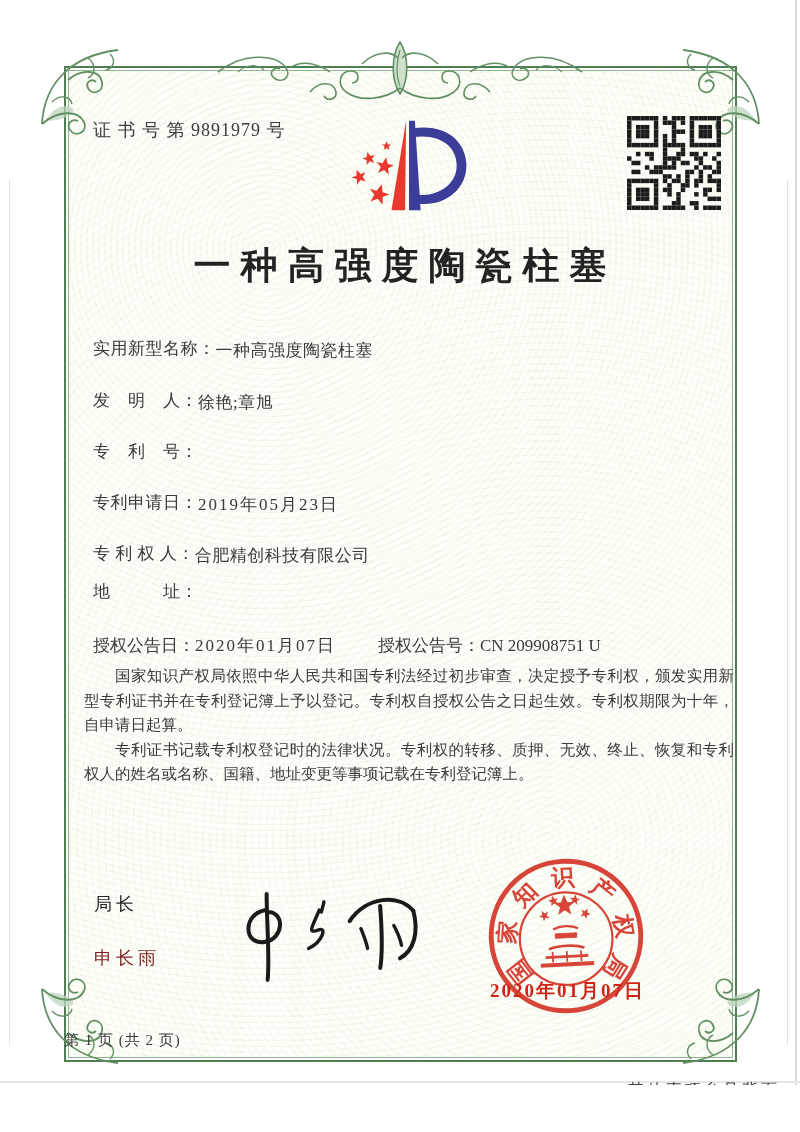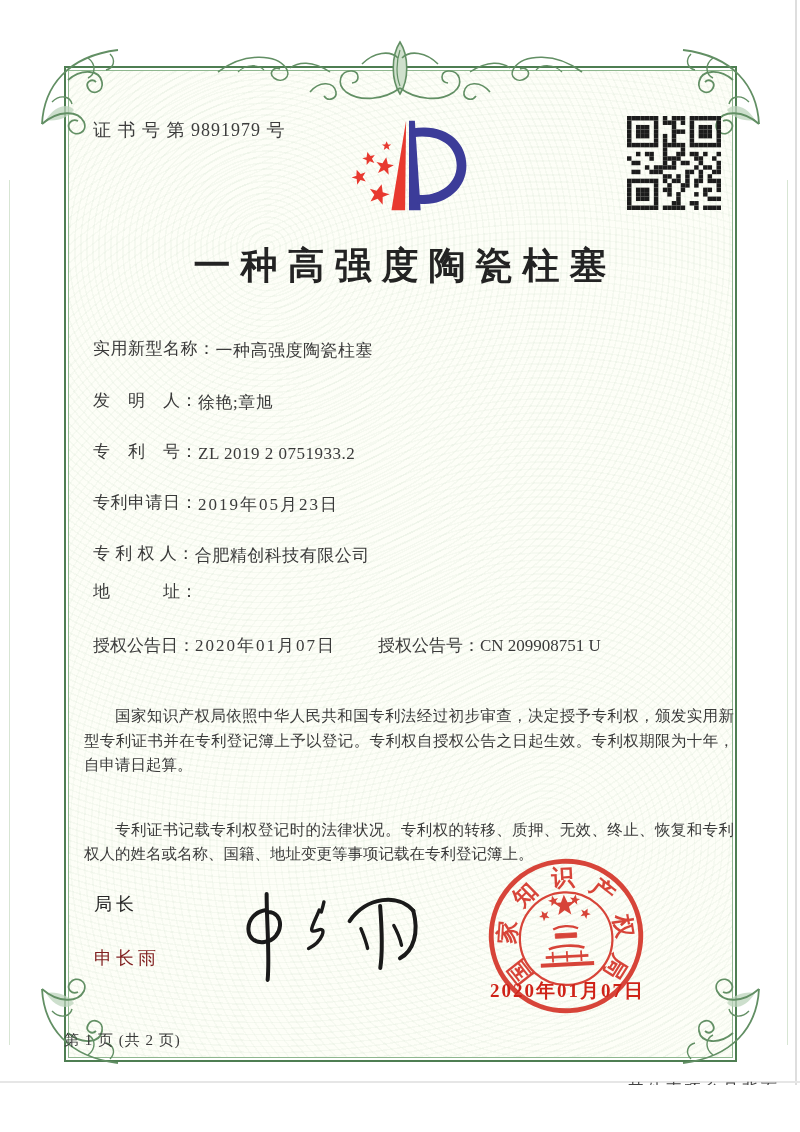--- a/index.html
+++ b/index.html
@@ -37,21 +37,21 @@
   .row .val { flex:1; line-height:28px; }
   .row1 { top:337px; } .row2 { top:389px; } .row3 { top:440px; }
   .row4 { top:491px; } .row5 { top:542px; } .row6 { top:580px; }
   .row-grant { position:absolute; top:634px; left:0; width:800px; font-size:17px; color:#3a3a3a; }
   .grant-date { position:absolute; left:93px; white-space:pre; }
   .grant-no   { position:absolute; left:378px; white-space:pre; }
   .date-sp { letter-spacing:2px; }
 
   .paras { position:absolute; left:84px; top:664px; width:650px;
            font-size:15.5px; line-height:24.5px; color:#3b3b3b; text-align:justify; }
-  .paras p { text-indent:2em;margin-top:40px; }
+  .paras p { text-indent:2em; }
 
   .signer-title { position:absolute; left:94px; top:892px; font-size:18px; font-weight:500;
                   letter-spacing:4px; color:#262626; }
   .signer-name  { position:absolute; left:94px; top:946px; font-size:18px; font-weight:500;
                   letter-spacing:4px; color:#7f1d1d; }
   .signature { position:absolute; left:222px; top:880px; width:200px; height:104px; transform:rotate(-2deg); }
 
   .seal { position:absolute; left:477px; top:847px; width:178px; height:178px;
           transform:rotate(-3deg); opacity:0.93; }
   .seal-ring-text text { font-size:26px; font-weight:700; fill:#d5372b;
@@ -372,21 +372,20 @@
   <div class="row row2">
     <span class="lab">发　明　人：</span>
     <span class="val">徐艳;章旭</span>
   </div>
   <div class="row row1">
     <span class="lab">实用新型名称：</span>
     <span class="val">一种高强度陶瓷柱塞</span>
   </div>
   <div class="row row3">
     <span class="lab">专　利　号：</span>
-    <span class="val">ZL 2019 2 0751933.2</span>
   </div>
   <div class="row row4">
     <span class="lab">专利申请日：</span>
     <span class="val date-sp">2019年05月23日</span>
   </div>
   <div class="row row5">
     <span class="lab">专 利 权 人：</span>
     <span class="val">合肥精创科技有限公司</span>
   </div>
   <div class="row row6">

